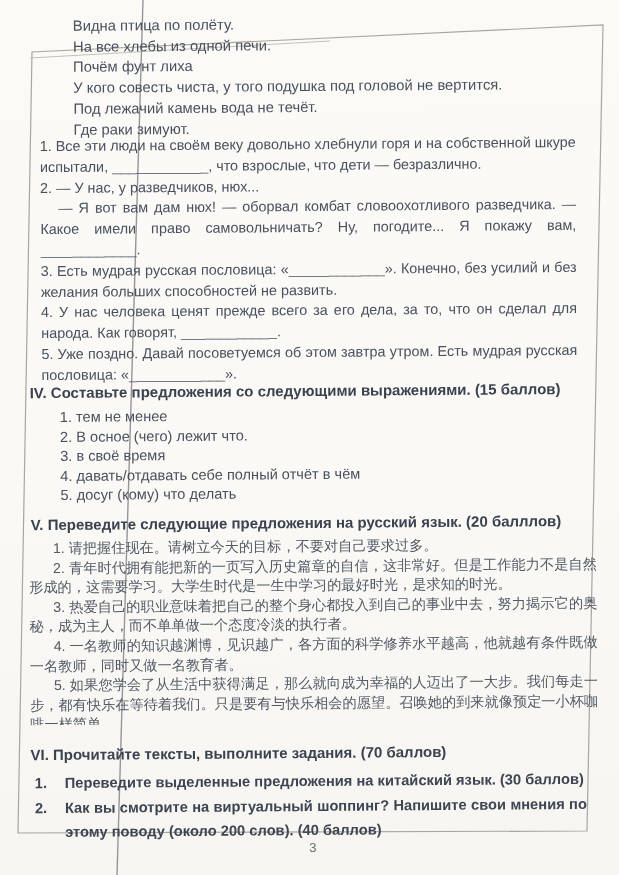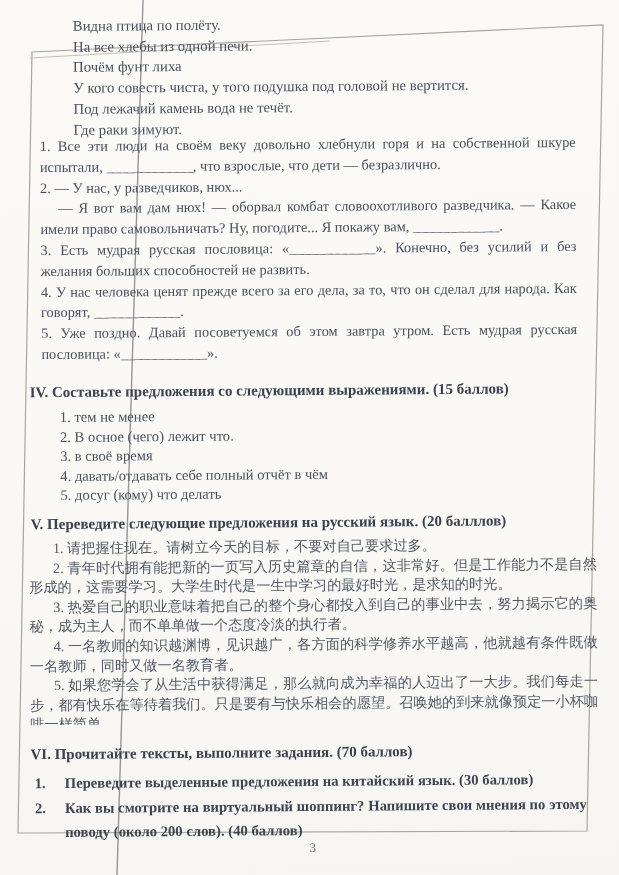--- a/index.html
+++ b/index.html
@@ -2,21 +2,21 @@
 <html><head>
 <meta charset="utf-8">
 <style>
   html,body { margin:0; padding:0; background:#e8e6e1; }
   .page {
     position: relative;
     width: 619px; height: 875px;
     margin: 0 auto;
     background: linear-gradient(178deg, #fbfaf7 0%, #faf9f5 55%, #f6f5f1 100%);
     overflow: hidden;
-    font-family: Liberation Serif, serif;
+    font-family: Liberation Sans, sans-serif;
     color: #49515f;
   }
   .artifacts { position:absolute; left:0; top:0; width:619px; height:875px; }
   .content { position:absolute; left:0; top:0; width:619px; height:875px; transform: rotate(-0.45deg); }
 
   .proverbs { position:absolute; left:76px; top:14px; font-size:14.8px; line-height:20.7px; white-space:nowrap; }
 
   .fill { position:absolute; left:42px; top:134px; width:536px; height:254px; overflow:hidden;
           font-size:14.4px; line-height:20.8px; text-align:justify; }
   .fill p { margin:0; }

